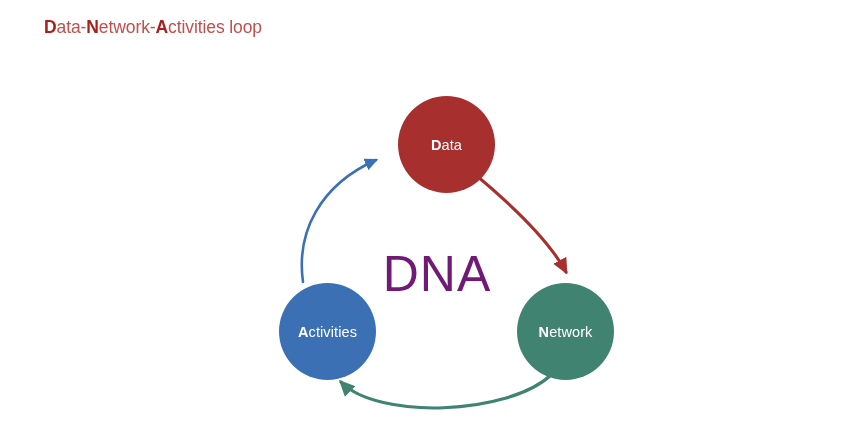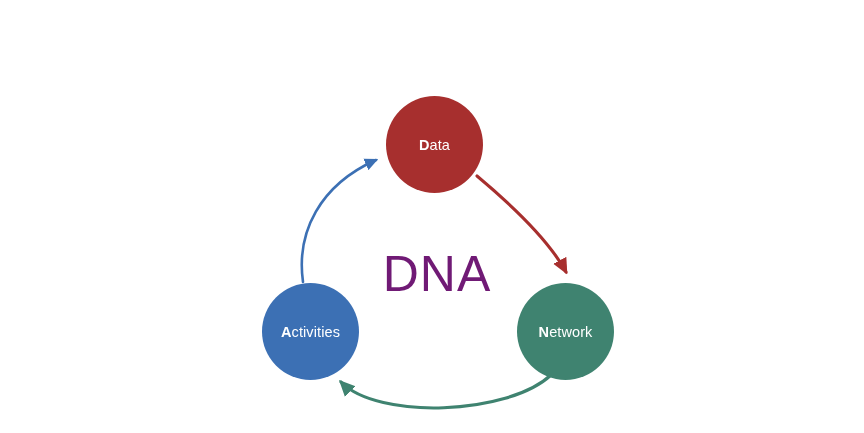--- a/index.html
+++ b/index.html
@@ -85,29 +85,32 @@
     align-items: center;
     justify-content: center;
     color: #ffffff;
     font-size: 14.5px;
     letter-spacing: 0.1px;
     white-space: nowrap;
   }
   .node .lbl-cap { font-weight: bold; }
   .node .lbl-rest { font-weight: normal; }
 
-  #node-data      { left: 386px; top:  96px; }
+  #node-data      { left: 398px; top:  96px; }
   #node-network   { left: 517px; top: 283px; }
-  #node-activities{ left: 262px; top: 283px; align-items: center; }
+  #node-activities{ left: 279px; top: 283px; align-items: center; }
 </style>
 </head>
 <body>
 
 <div id="canvas">
 
+  <div id="title">
+    <span class="cap">D</span><span class="rest">ata-</span><span class="cap">N</span><span class="rest">etwork-</span><span class="cap">A</span><span class="rest">ctivities loop</span>
+  </div>
 
   <div id="diagram">
 
     <svg id="arrows" viewBox="0 0 864 433">
       <defs>
         <marker id="ah-red" viewBox="0 0 10 10" refX="8.2" refY="5" markerWidth="5.2" markerHeight="5.2" orient="auto-start-reverse">
           <path d="M 0 0.4 L 10 5 L 0 9.6 z" fill="#a72f2e"></path>
         </marker>
         <marker id="ah-green" viewBox="0 0 10 10" refX="8.2" refY="5" markerWidth="5.2" markerHeight="5.2" orient="auto-start-reverse">
           <path d="M 0 0.4 L 10 5 L 0 9.6 z" fill="#3f8370"></path>

